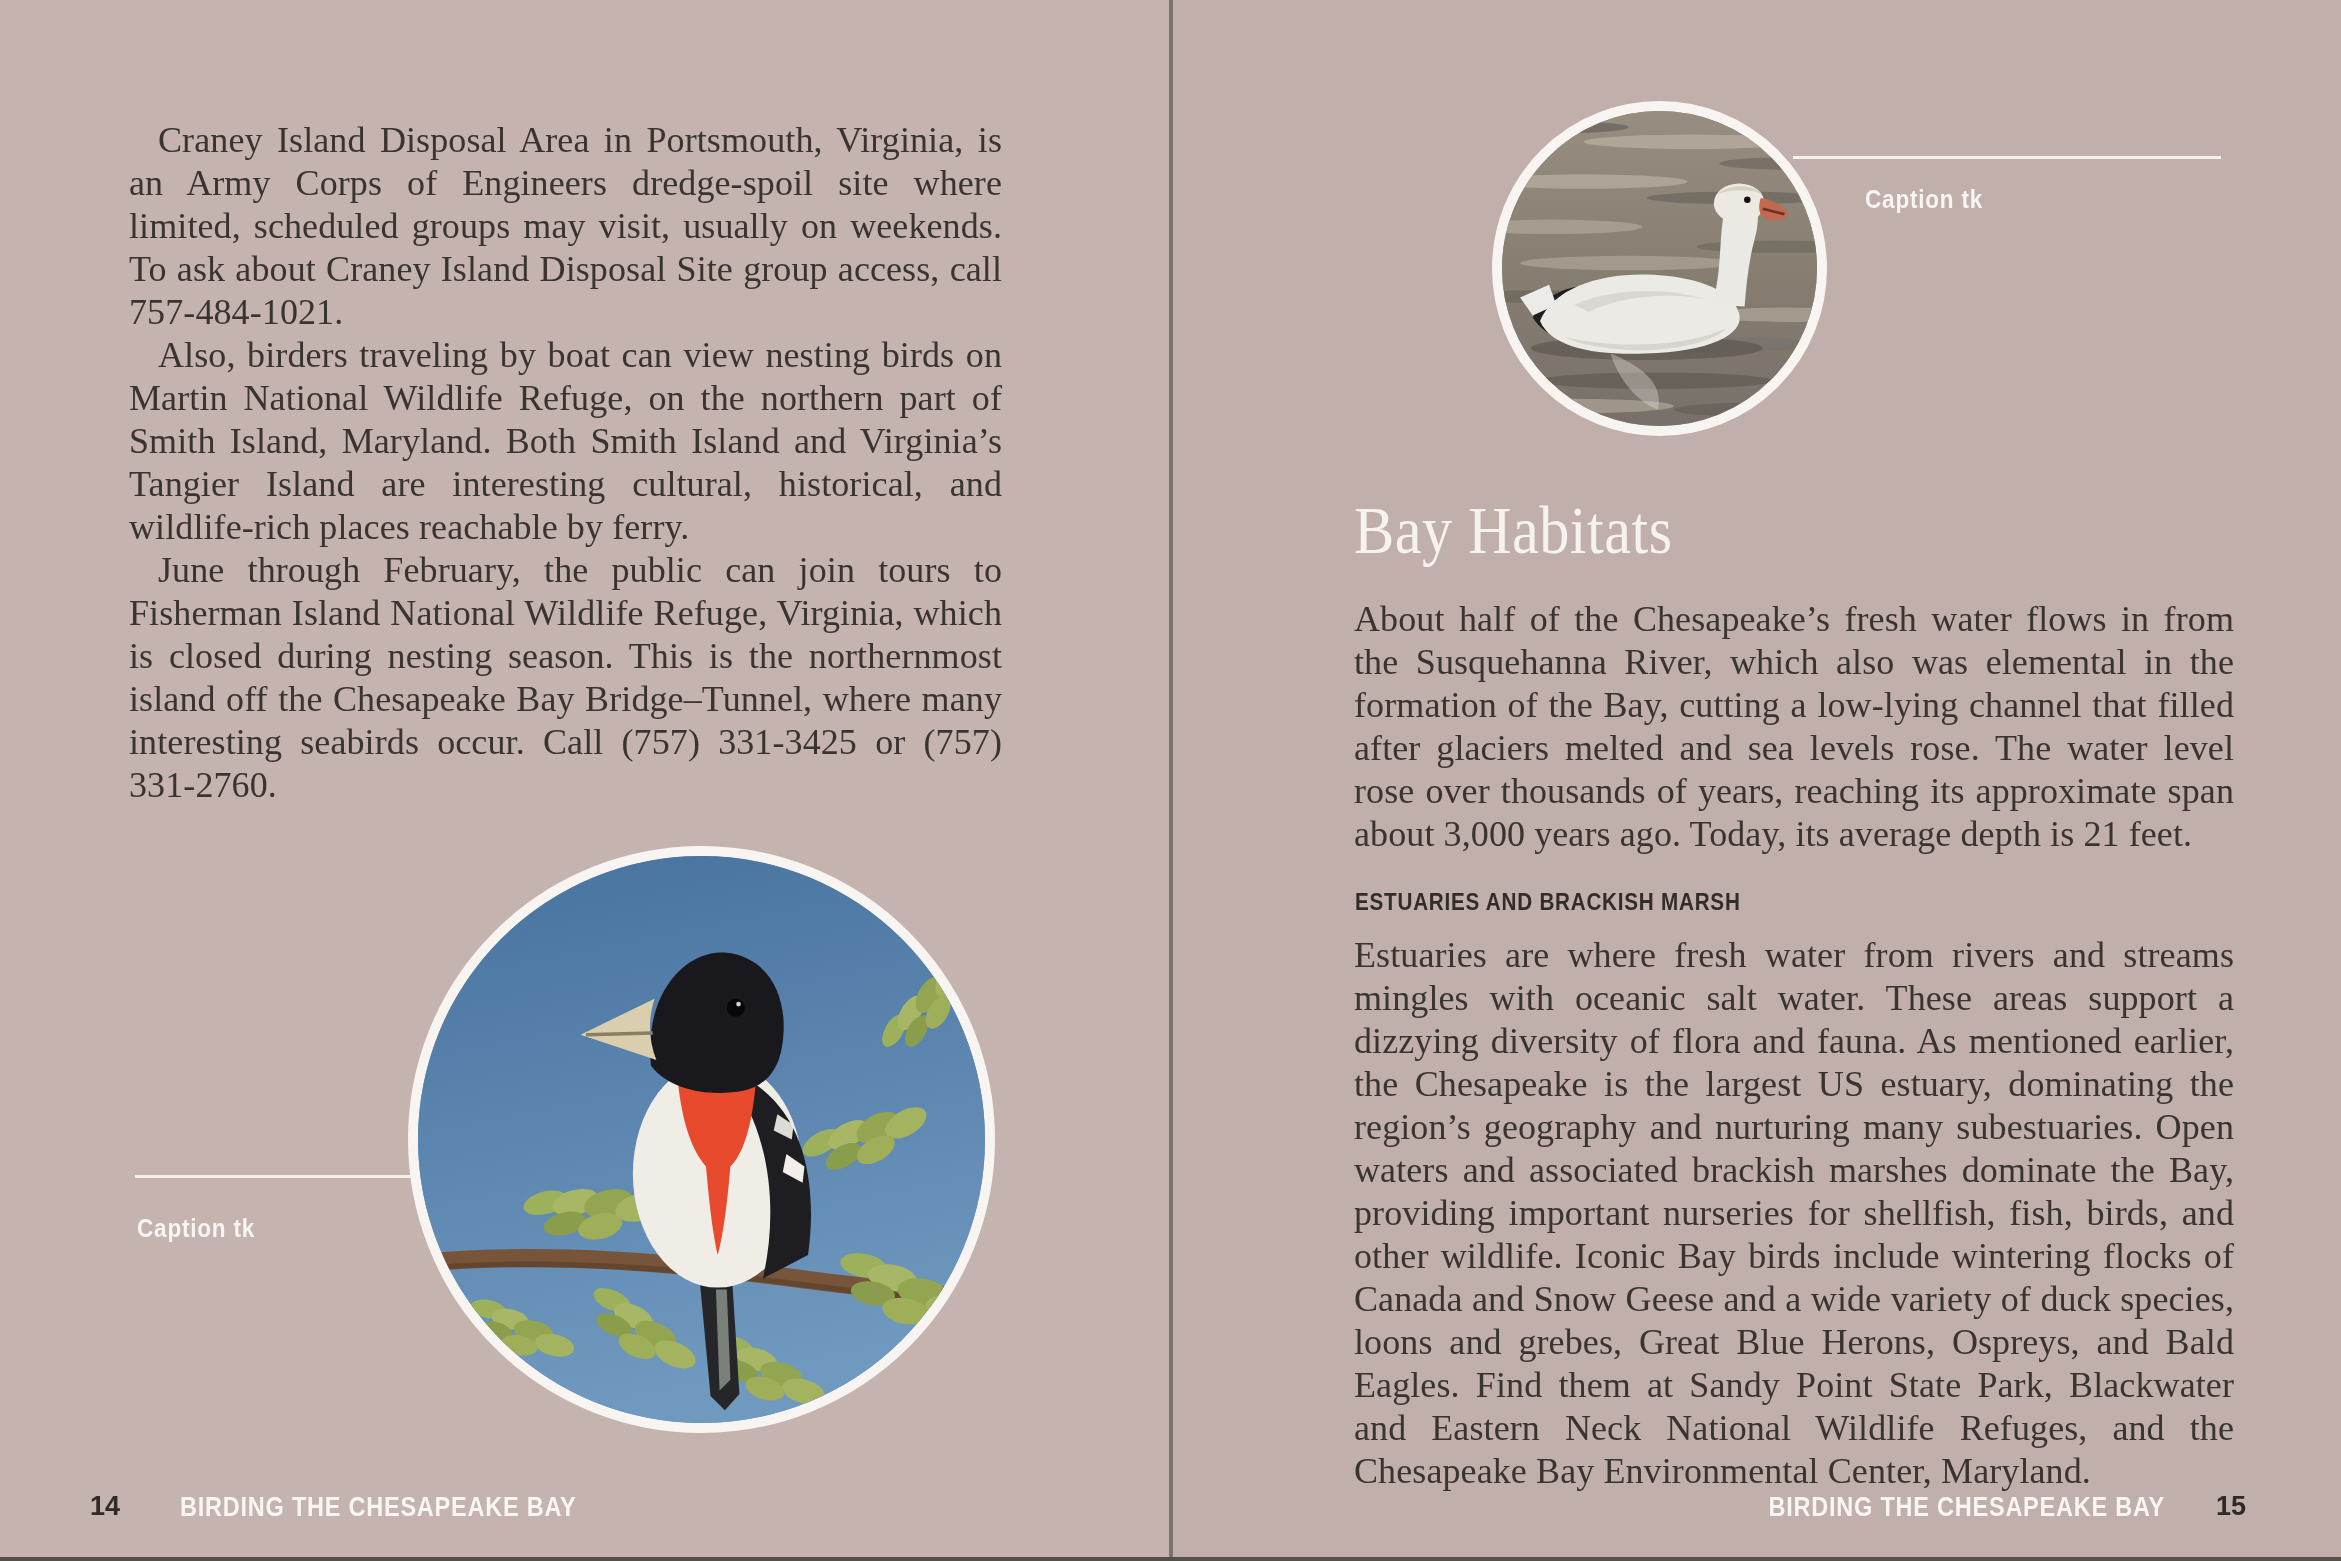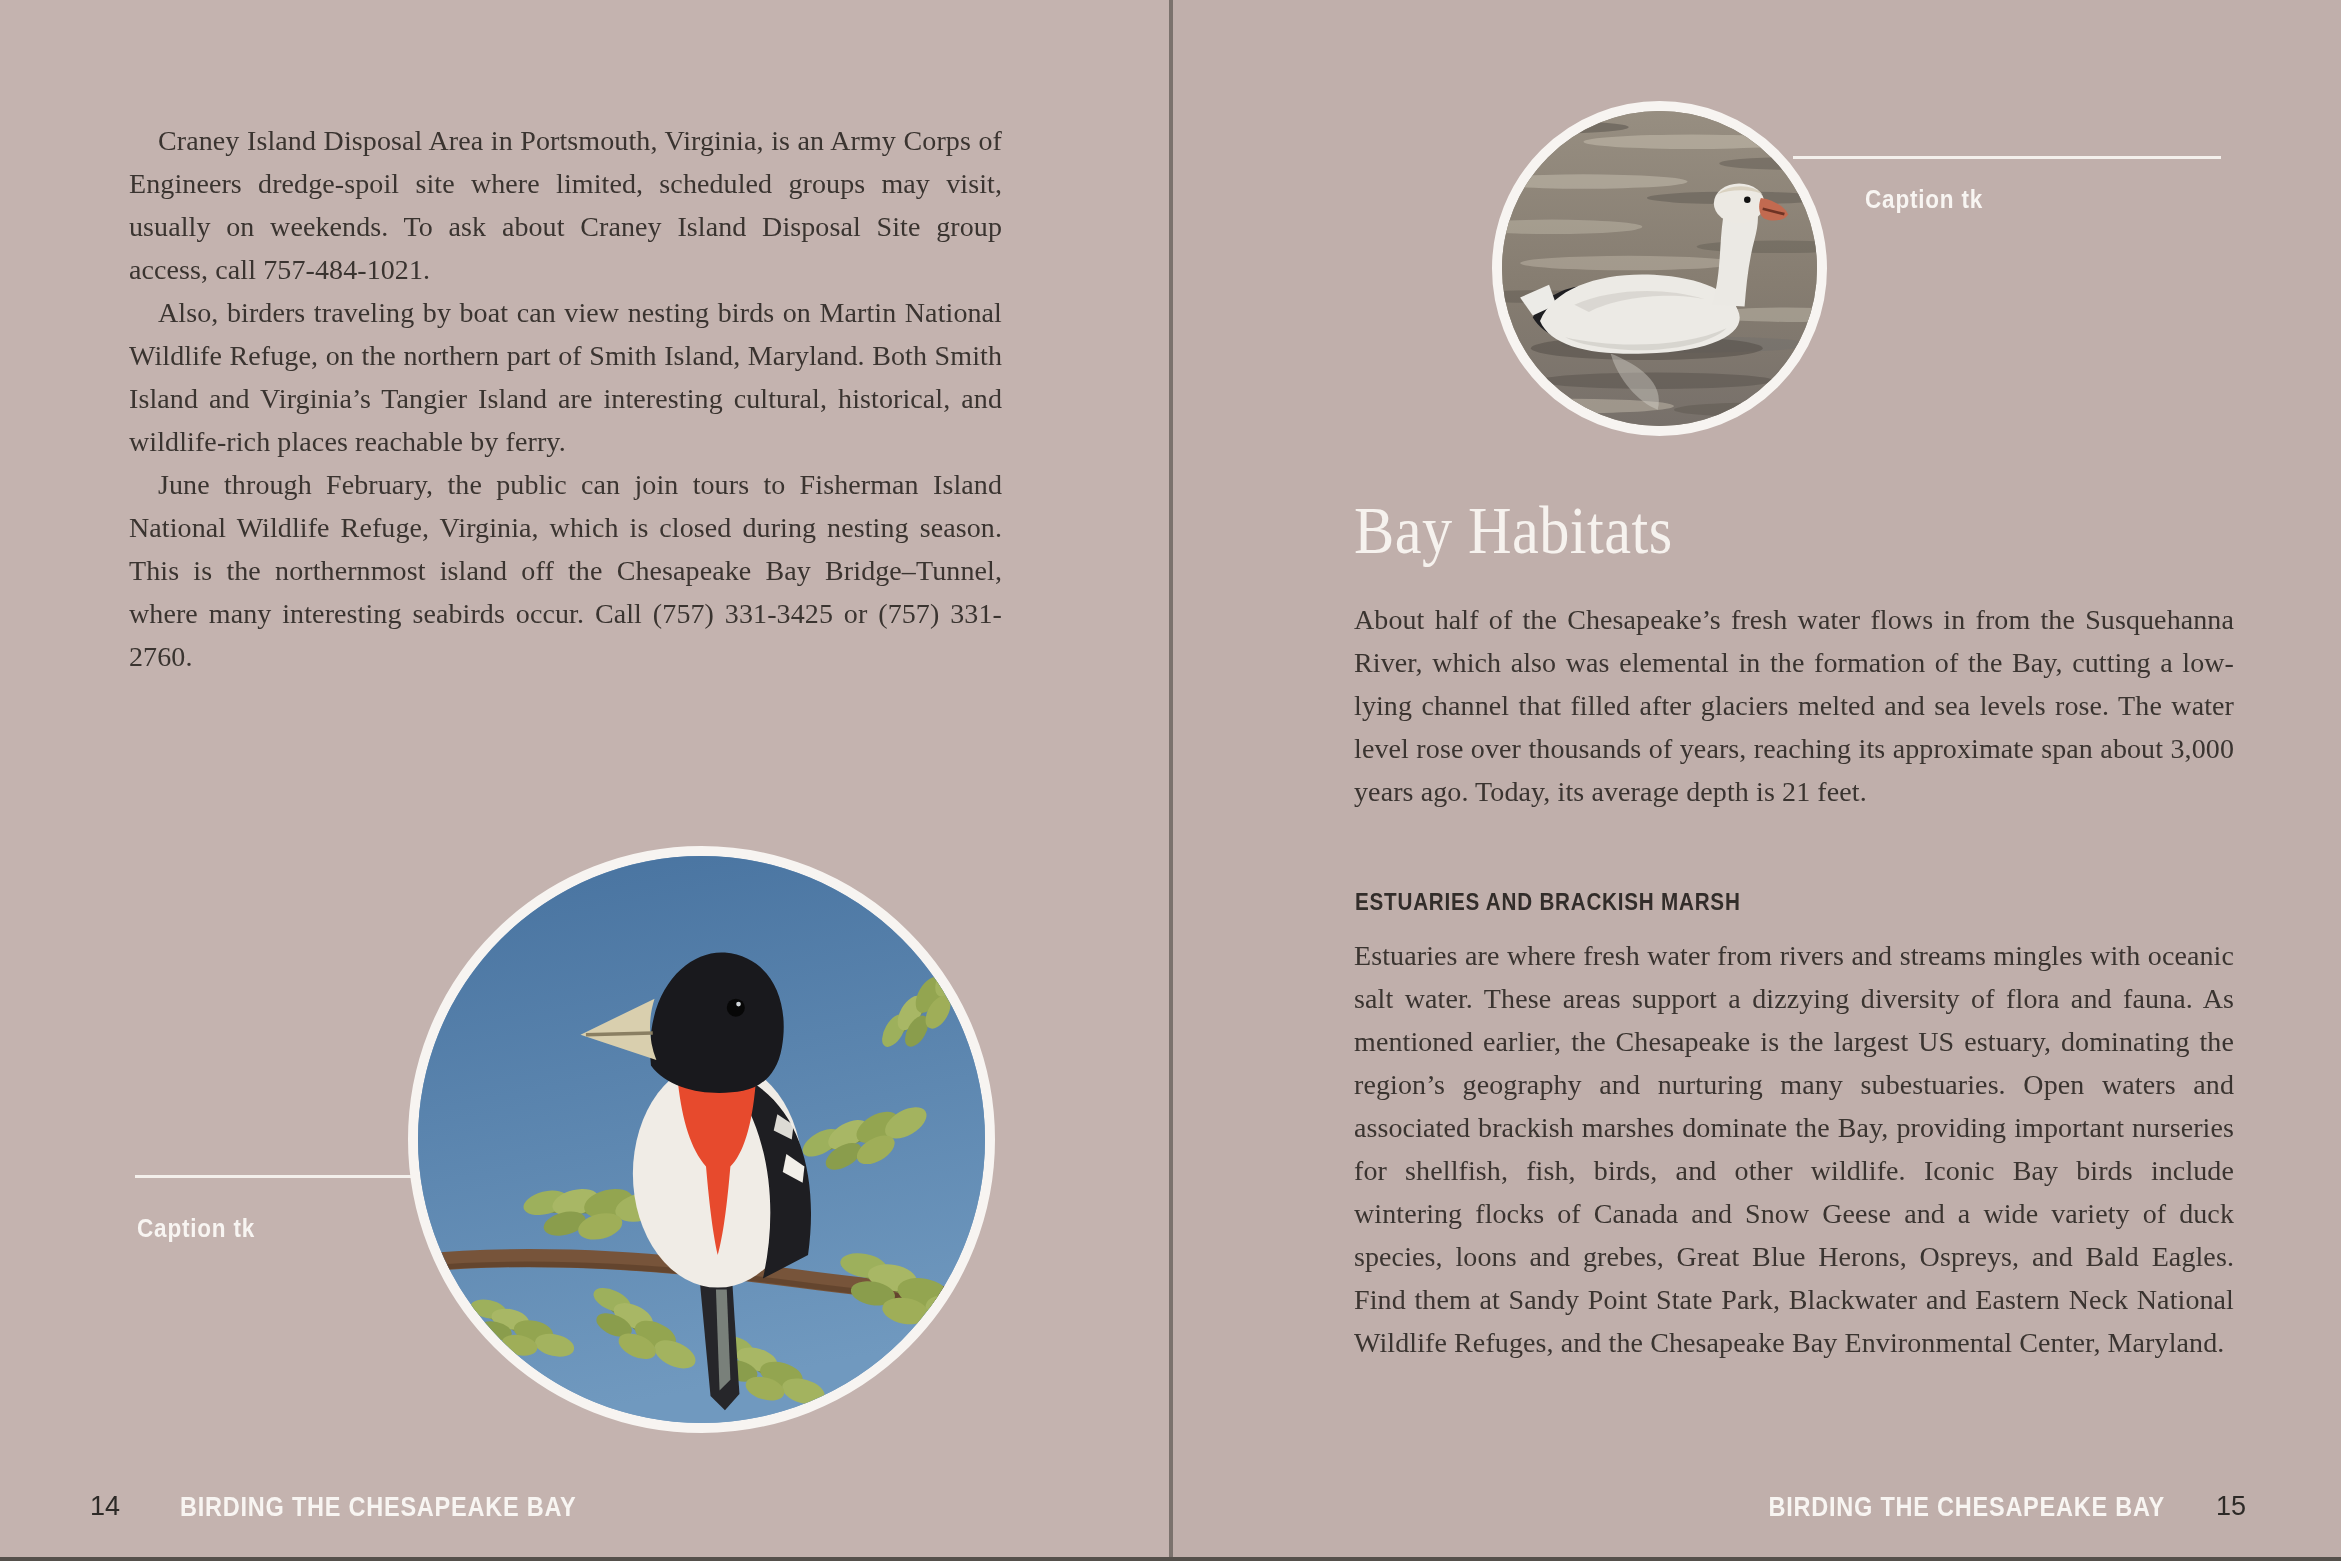--- a/index.html
+++ b/index.html
@@ -4,21 +4,21 @@
 <style>
   html,body{margin:0;padding:0;background:#8a8178;}
   #spread{position:relative;width:2342px;height:1561px;overflow:hidden;
           font-family:"Liberation Serif", serif;background:#c2b1ad;}
   .page{position:absolute;top:0;height:100%;}
   #page-left{left:0;width:1169px;background:#c4b3af;}
   #page-right{left:1173px;width:1169px;background:#c0afab;}
   #gutter{position:absolute;left:1169px;top:0;width:3.6px;height:100%;background:#7b726d;}
   #bottom-edge{position:absolute;left:0;bottom:0;width:100%;height:4.5px;background:#55504b;}
 
-  .bodytext{position:absolute;color:#3a3430;font-size:28px;line-height:43px;
+  .bodytext{position:absolute;color:#3a3430;font-size:36px;line-height:43px;
             text-align:justify;letter-spacing:0.1px;}
   .bodytext p{margin:0;}
   .bodytext p.indent{text-indent:29px;}
 
   .serif-heading{position:absolute;color:#f6f2ee;font-size:67px;line-height:1;
                  transform:scaleX(0.9);transform-origin:left center;letter-spacing:0.5px;}
 
   .subheading{position:absolute;color:#322d2a;font-family:"Liberation Sans",sans-serif;
               font-weight:bold;font-size:24px;letter-spacing:0.9px;line-height:1;
               transform:scaleX(0.86);transform-origin:left center;}
@@ -26,21 +26,21 @@
   .caption{position:absolute;color:#f8f5f2;font-family:"Liberation Sans",sans-serif;
            font-weight:bold;font-size:25px;letter-spacing:0.9px;line-height:1;
            transform:scaleX(0.9);transform-origin:left center;}
   .caption-rule{position:absolute;height:2.7px;background:#f4f0ec;}
 
   .photo-circle{position:absolute;border:10.8px solid #f7f4f1;border-radius:50%;
                 overflow:hidden;box-sizing:border-box;background:#6f96be;}
   .photo-circle svg{display:block;width:100%;height:100%;}
 
   .footer-num{position:absolute;color:#2d2a27;font-family:"Liberation Sans",sans-serif;
-              font-weight:normal;font-size:27px;line-height:1;}
+              font-weight:bold;font-size:27px;line-height:1;}
   .footer-title{position:absolute;color:#f8f5f2;font-family:"Liberation Sans",sans-serif;
                 font-weight:bold;font-size:28px;letter-spacing:0.9px;line-height:1;}
   .footer-title.from-left{transform:scaleX(0.84);transform-origin:left center;}
   .footer-title.from-right{transform:scaleX(0.84);transform-origin:right center;}
 </style>
 </head>
 <body>
 
 <div id="spread">
 

